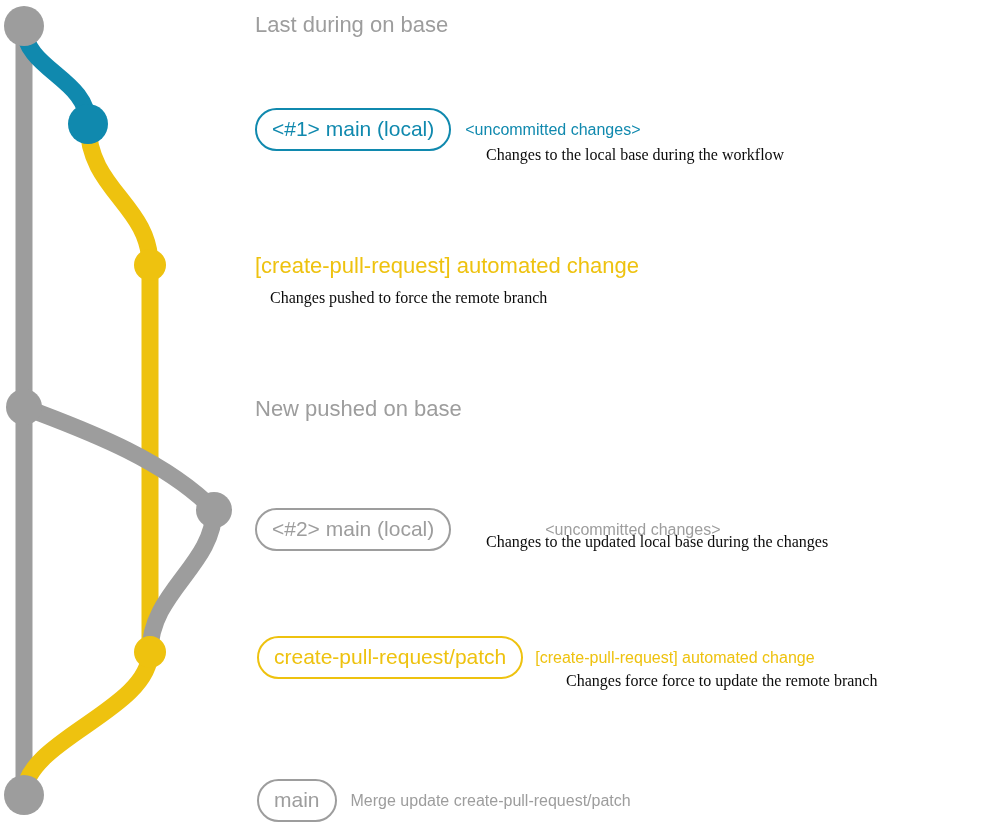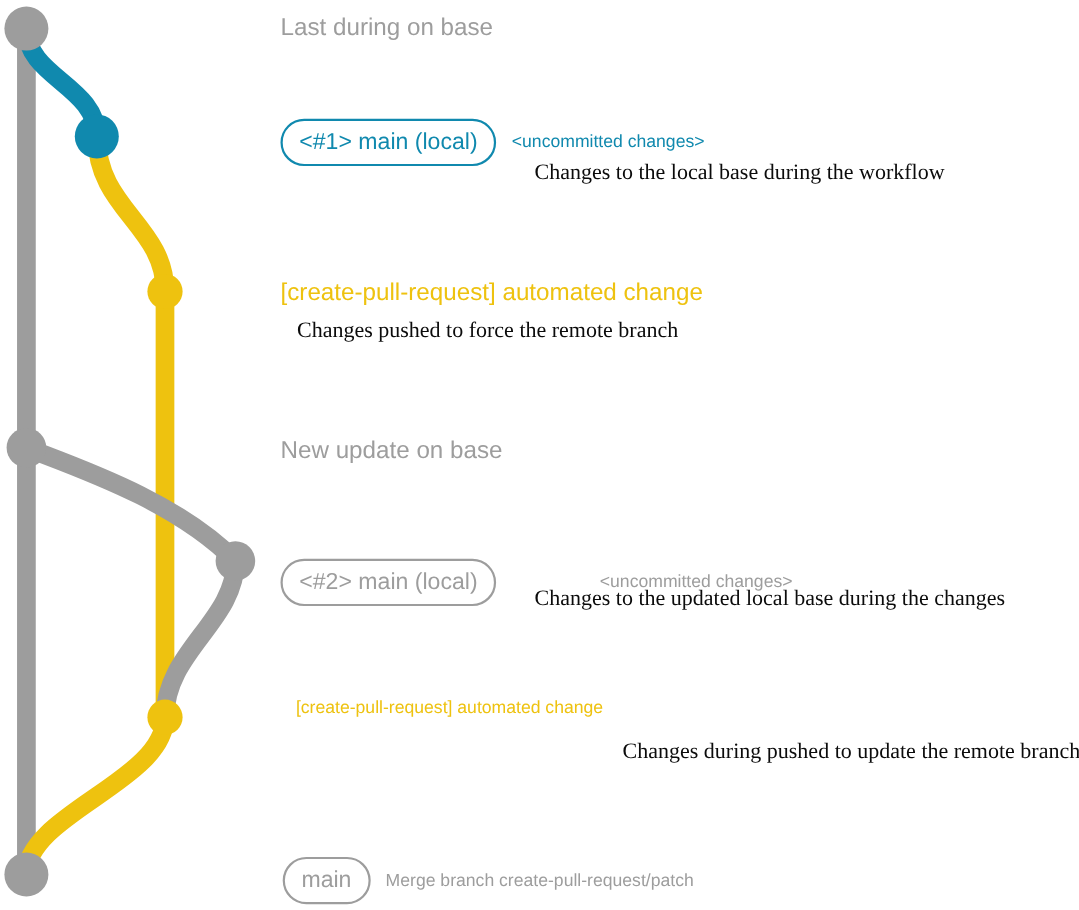--- a/index.html
+++ b/index.html
@@ -67,21 +67,21 @@
     line-height: 1;
     white-space: nowrap;
   }
   .subject.gray   { color: #9d9d9d; }
   .subject.yellow { color: #eec20f; }
 
   
   .desc {
     position: absolute;
     font-family: "Liberation Serif", serif;
-    font-size: 20px;
+    font-size: 16px;
     line-height: 1;
     color: #0b0b0b;
     white-space: nowrap;
   }
 
   .gap { display: inline-block; }
 </style>
 </head>
 <body>
 
@@ -109,32 +109,33 @@
 <div class="row" style="left:255px; top:108px;">
   <span class="pill blue">&lt;#1&gt; main (local)</span>
   <span class="gap" style="width:14px;"></span>
   <span class="headline blue">&lt;uncommitted changes&gt;</span>
 </div>
 <div class="desc" style="left:486px; top:147px;">Changes to the local base during the workflow</div>
 
 <div class="subject yellow" style="left:255px; top:255px;">[create-pull-request] automated change</div>
 <div class="desc" style="left:270px; top:290px;">Changes pushed to force the remote branch</div>
 
-<div class="subject gray" style="left:255px; top:398px;">New update on base</div>
+<div class="subject gray" style="left:255px; top:398px;">New pushed on base</div>
 
 <div class="row" style="left:255px; top:508px;gap:40px;">
   <span class="pill gray">&lt;#2&gt; main (local)</span>
   <span class="gap" style="width:14px;"></span>
   <span class="headline gray">&lt;uncommitted changes&gt;</span>
 </div>
 <div class="desc" style="left:486px; top:534px;">Changes to the updated local base during the changes</div>
 
 <div class="row" style="left:257px; top:636px;">
+  <span class="pill yellow">create-pull-request/patch</span>
   <span class="gap" style="width:12px;"></span>
   <span class="headline yellow">[create-pull-request] automated change</span>
 </div>
-<div class="desc" style="left:566px; top:673px;">Changes during pushed to update the remote branch</div>
+<div class="desc" style="left:566px; top:673px;">Changes force force to update the remote branch</div>
 
 <div class="row" style="left:257px; top:779px;">
   <span class="pill gray">main</span>
   <span class="gap" style="width:14px;"></span>
-  <span class="headline gray">Merge branch create-pull-request/patch</span>
+  <span class="headline gray">Merge update create-pull-request/patch</span>
 </div>
 
 </body></html>

